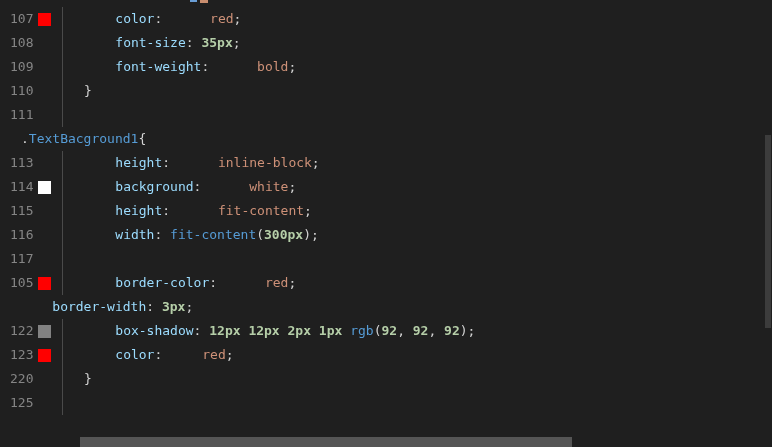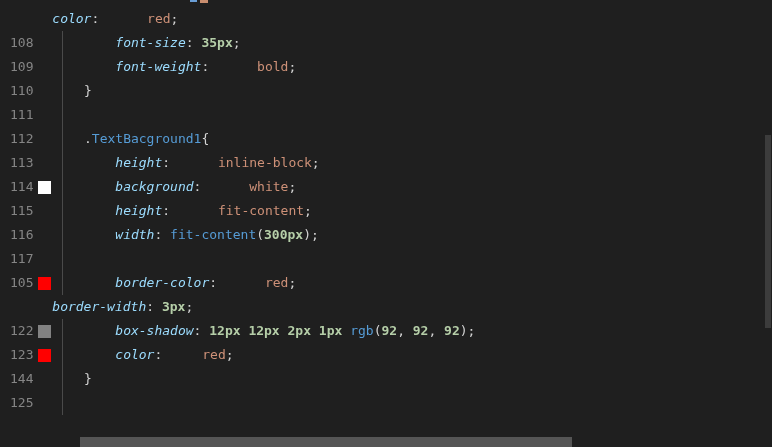--- a/index.html
+++ b/index.html
@@ -18,21 +18,21 @@
     flex:0 0 63px;width:63px;box-sizing:border-box;
     border-right:1px solid #4a4a4a;
     display:flex;align-items:center;
     padding-left:10px;
     user-select:none;
   }
   .lnum{color:var(--lineNumber,#858585);width:26px;display:inline-block;}
   .swatch{width:13px;height:13px;display:inline-block;margin-left:2px;flex:0 0 13px;}
   .code{padding-left:21px;white-space:pre;}
   .tk-plain{color:var(--punctuation,#d4d4d4);}
-  .tk-prop{color:var(--property,#9cdcfe);font-style:italic;}
+  .tk-prop{color:var(--property,#9cdcfe);}
   .tk-val{color:var(--value,#ce9178);margin-left:40px;}
   .tk-num{color:var(--number,#b5cea8);font-weight:bold;}
   .tk-fn{color:var(--function,#569cd6);}
   .tk-sel{color:var(--selector,#569cd6);}
   
   .frag{position:absolute;}
   .frag-a{left:190px;top:0;width:7px;height:2px;background:#6a9ed6;}
   .frag-b{left:200px;top:0;width:8px;height:3px;background:#c98e6f;}
   .h-scrollbar{
     position:absolute;left:80px;top:437px;width:492px;height:10px;
@@ -44,34 +44,34 @@
   }
 </style>
 </head>
 <body>
 
 <div class="editor" style="--bg: #1f1f1f; --lineNumber: #858585; --punctuation: #d4d4d4; --property: #9cdcfe; --value: #ce9178; --number: #b5cea8; --function: #569cd6; --selector: #569cd6; --gutterBorder: #4a4a4a; --swatchRed: #ff0000; --swatchWhite: #ffffff; --swatchGray: #828282;">
   <div class="frag frag-a"></div>
   <div class="frag frag-b"></div>
 
   <div class="lines" id="lines">
-      <div class="row"><div class="code"><span class="tk-plain">    </span><span class="tk-prop">color</span><span class="tk-plain">: </span><span class="tk-val">red</span><span class="tk-plain">;</span></div></div>
+      <div class="row"><div class="gutter"><span class="lnum">107</span><span class="swatch" style="background: rgb(255, 0, 0);"></span></div><div class="code"><span class="tk-plain">    </span><span class="tk-prop">color</span><span class="tk-plain">: </span><span class="tk-val">red</span><span class="tk-plain">;</span></div></div>
       <div class="row"><div class="gutter"><span class="lnum">108</span></div><div class="code"><span class="tk-plain">    </span><span class="tk-prop">font-size</span><span class="tk-plain">: </span><span class="tk-num">35px</span><span class="tk-plain">;</span></div></div>
       <div class="row"><div class="gutter"><span class="lnum">109</span></div><div class="code"><span class="tk-plain">    </span><span class="tk-prop">font-weight</span><span class="tk-plain">: </span><span class="tk-val">bold</span><span class="tk-plain">;</span></div></div>
       <div class="row"><div class="gutter"><span class="lnum">110</span></div><div class="code"><span class="tk-plain">}</span></div></div>
       <div class="row"><div class="gutter"><span class="lnum">111</span></div><div class="code"></div></div>
-      <div class="row"><div class="gutter"><span class="lnum">112</span></div><div class="code"><span class="tk-plain">.</span><span class="tk-sel">TextBacground1</span><span class="tk-plain">{</span></div></div>
+      <div class="row"><div class="code"><span class="tk-plain">.</span><span class="tk-sel">TextBacground1</span><span class="tk-plain">{</span></div></div>
       <div class="row"><div class="gutter"><span class="lnum">113</span></div><div class="code"><span class="tk-plain">    </span><span class="tk-prop">height</span><span class="tk-plain">: </span><span class="tk-val">inline-block</span><span class="tk-plain">;</span></div></div>
       <div class="row"><div class="gutter"><span class="lnum">114</span><span class="swatch" style="background: rgb(255, 255, 255);"></span></div><div class="code"><span class="tk-plain">    </span><span class="tk-prop">background</span><span class="tk-plain">: </span><span class="tk-val">white</span><span class="tk-plain">;</span></div></div>
       <div class="row"><div class="gutter"><span class="lnum">115</span></div><div class="code"><span class="tk-plain">    </span><span class="tk-prop">height</span><span class="tk-plain">: </span><span class="tk-val">fit-content</span><span class="tk-plain">;</span></div></div>
       <div class="row"><div class="gutter"><span class="lnum">116</span></div><div class="code"><span class="tk-plain">    </span><span class="tk-prop">width</span><span class="tk-plain">: </span><span class="tk-fn">fit-content</span><span class="tk-plain">(</span><span class="tk-num">300px</span><span class="tk-plain">)</span><span class="tk-plain">;</span></div></div>
       <div class="row"><div class="gutter"><span class="lnum">117</span></div></div>
       <div class="row"><div class="gutter"><span class="lnum">105</span><span class="swatch" style="background: rgb(255, 0, 0);"></span></div><div class="code"><span class="tk-plain">    </span><span class="tk-prop">border-color</span><span class="tk-plain">: </span><span class="tk-val">red</span><span class="tk-plain">;</span></div></div>
       <div class="row"><div class="code"><span class="tk-plain">    </span><span class="tk-prop">border-width</span><span class="tk-plain">: </span><span class="tk-num">3px</span><span class="tk-plain">;</span></div></div>
       <div class="row"><div class="gutter"><span class="lnum">122</span><span class="swatch" style="background: rgb(130, 130, 130);"></span></div><div class="code"><span class="tk-plain">    </span><span class="tk-prop">box-shadow</span><span class="tk-plain">: </span><span class="tk-num">12px</span><span class="tk-plain"> </span><span class="tk-num">12px</span><span class="tk-plain"> </span><span class="tk-num">2px</span><span class="tk-plain"> </span><span class="tk-num">1px</span><span class="tk-plain"> </span><span class="tk-fn">rgb</span><span class="tk-plain">(</span><span class="tk-num">92</span><span class="tk-plain">, </span><span class="tk-num">92</span><span class="tk-plain">, </span><span class="tk-num">92</span><span class="tk-plain">)</span><span class="tk-plain">;</span></div></div>
       <div class="row"><div class="gutter"><span class="lnum">123</span><span class="swatch" style="background: rgb(255, 0, 0);"></span></div><div class="code"><span class="tk-plain">    </span><span class="tk-prop">color</span><span class="tk-plain">:</span><span class="tk-val">red</span><span class="tk-plain">;</span></div></div>
-      <div class="row"><div class="gutter"><span class="lnum">144</span></div><div class="code"><span class="tk-plain">}</span></div></div>
+      <div class="row"><div class="gutter"><span class="lnum">220</span></div><div class="code"><span class="tk-plain">}</span></div></div>
       <div class="row"><div class="gutter"><span class="lnum">125</span></div><div class="code"></div></div>
     </div>
 
   <div class="h-scrollbar"></div>
   <div class="v-scrollbar"></div>
 </div>
 
 </body></html>

